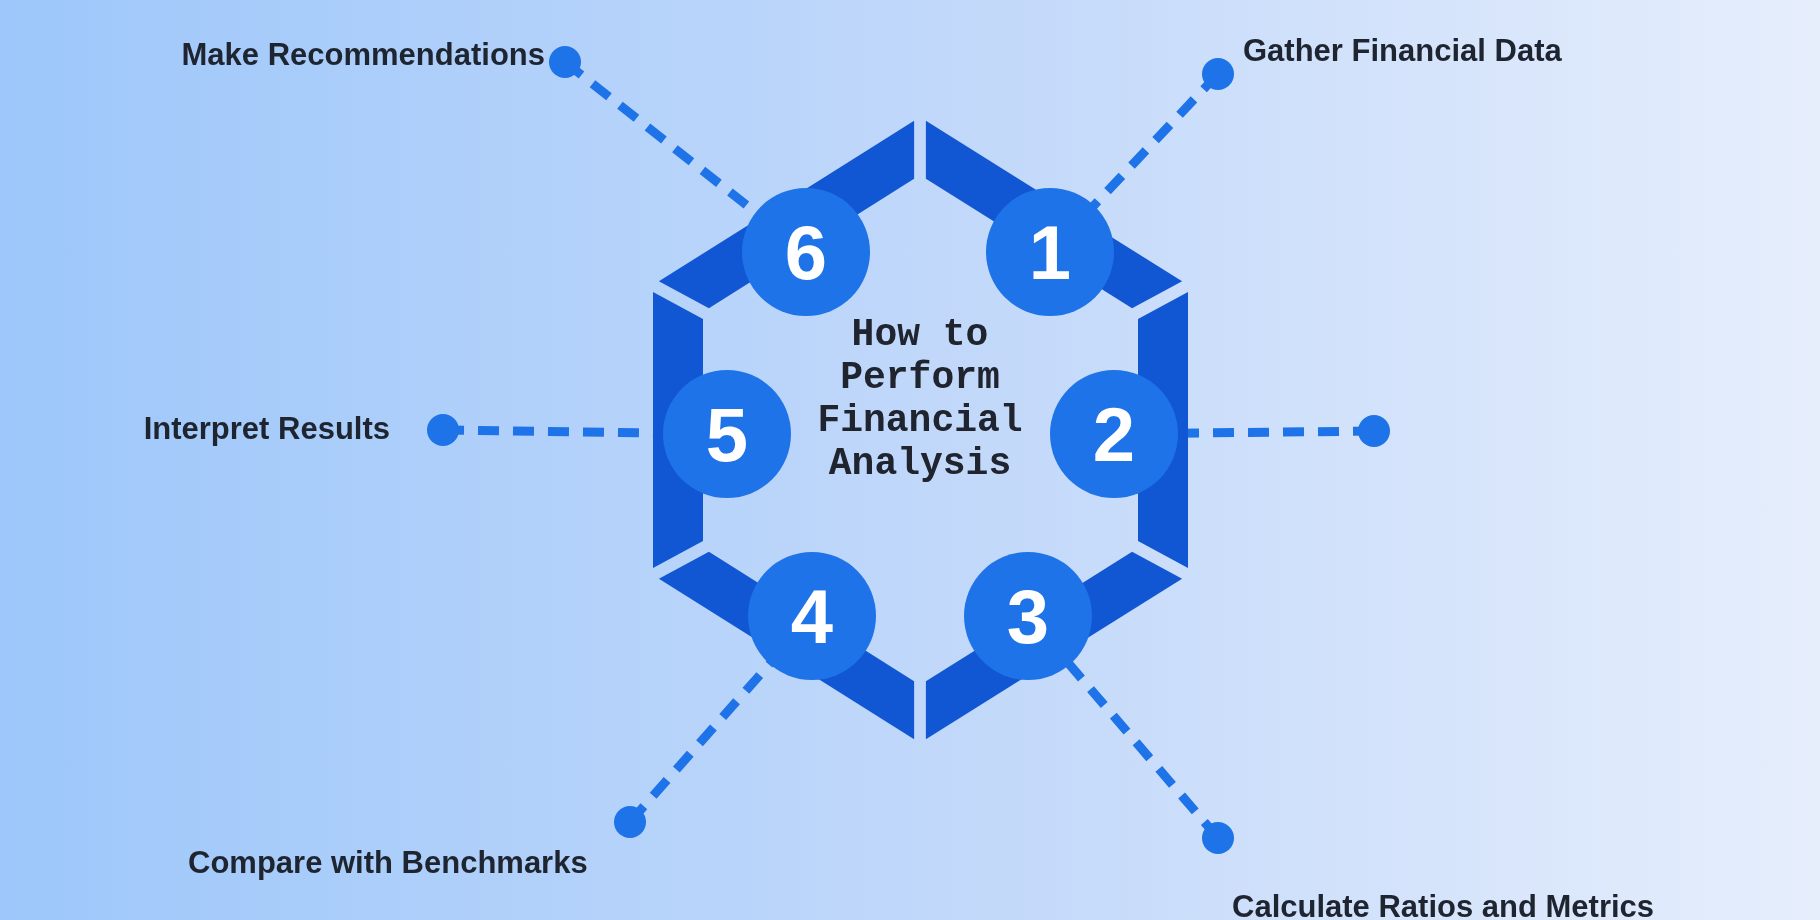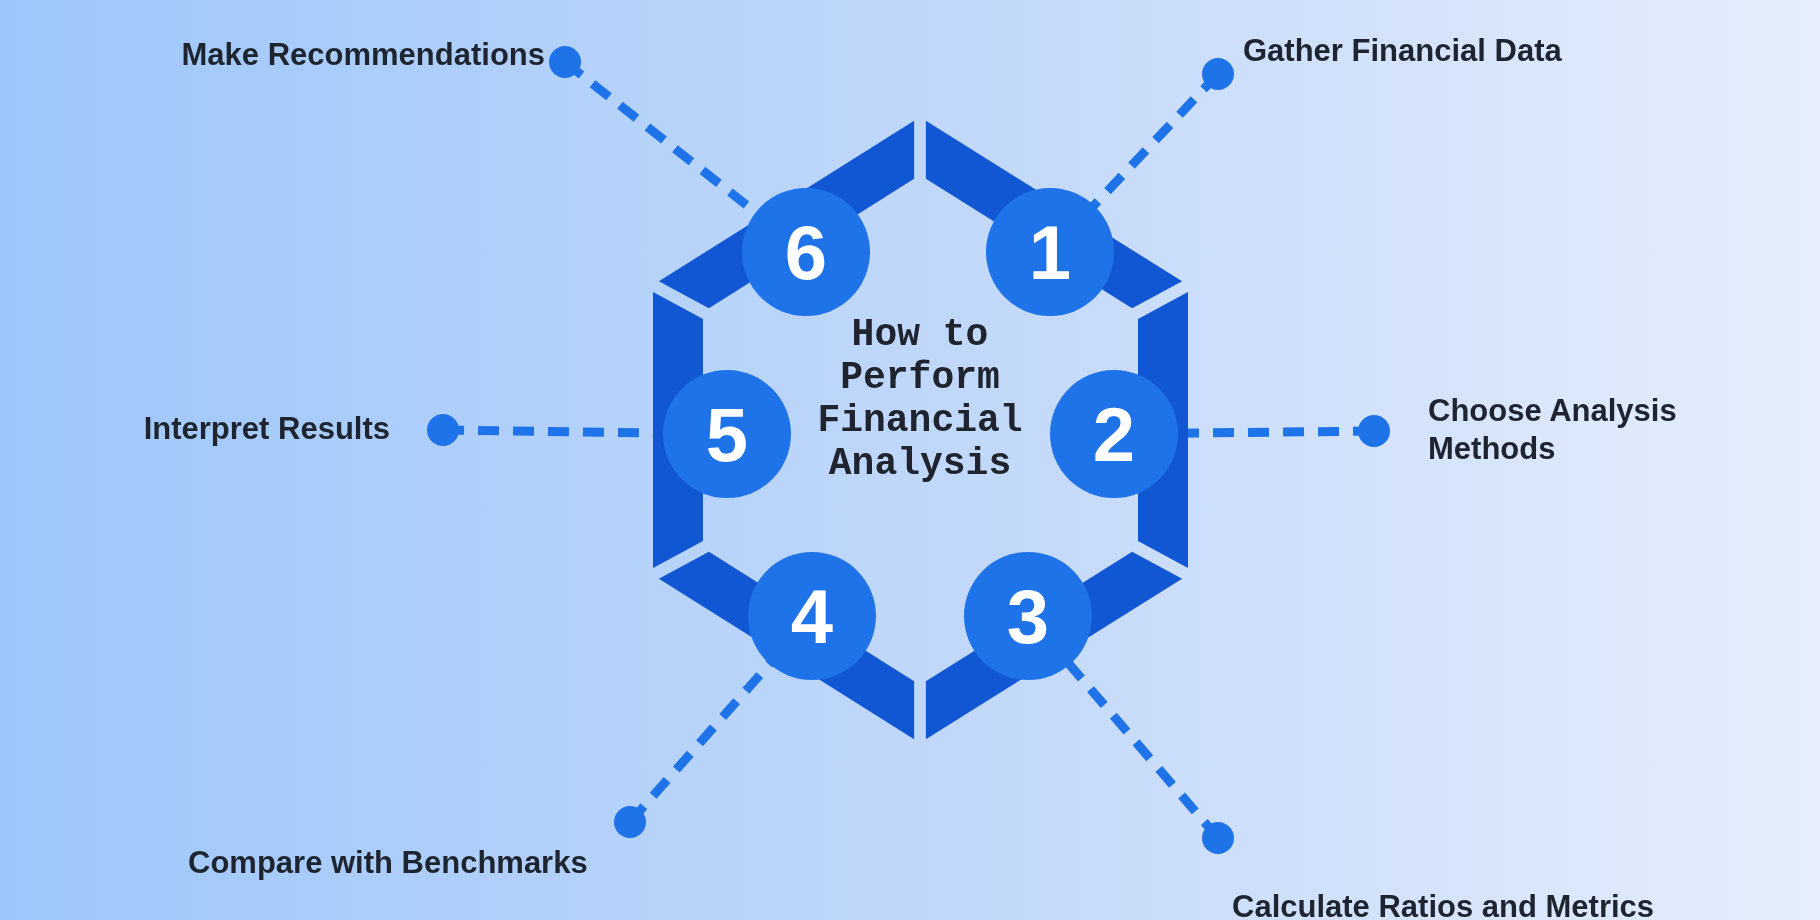--- a/index.html
+++ b/index.html
@@ -105,19 +105,18 @@
   </svg>
 
   <div id="title">
     <div>How to</div>
     <div>Perform</div>
     <div>Financial</div>
     <div>Analysis</div>
   </div>
 
   <div class="label" style="left:1235px; top:32px;margin-left:8px;">Gather Financial Data</div>
-  <div class="label wrap" style="left:1428px; top:392px;">Choose Analysis Methods</div>
   <div class="label" style="left:1232px; top:844px;margin-top:44px;">Calculate Ratios and Metrics</div>
   <div class="label" style="left:188px; top:844px;">Compare with Benchmarks</div>
   <div class="label right" style="right:1430px; top:410px;">Interpret Results</div>
   <div class="label right" style="right:1275px; top:36px;">Make Recommendations</div>
 
 </div>
 
 </body></html>

